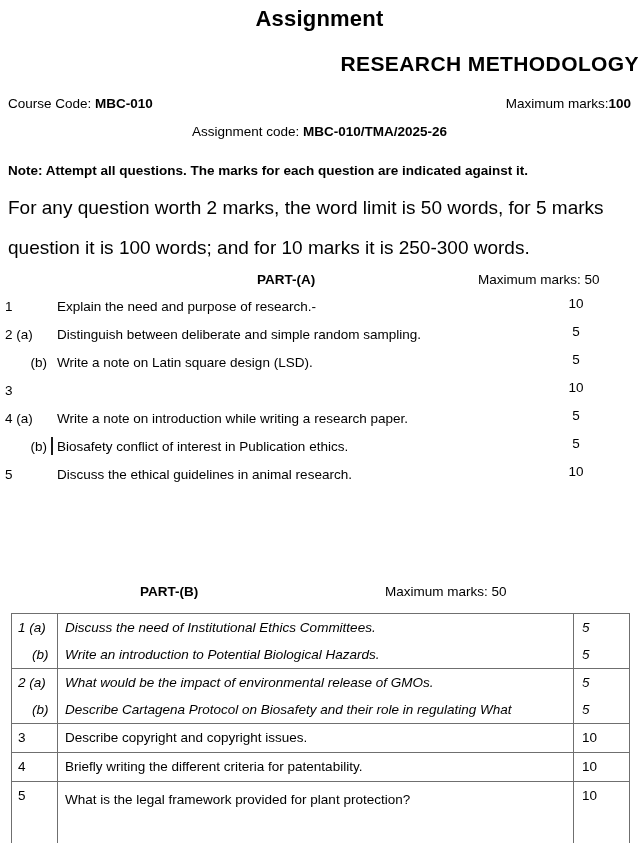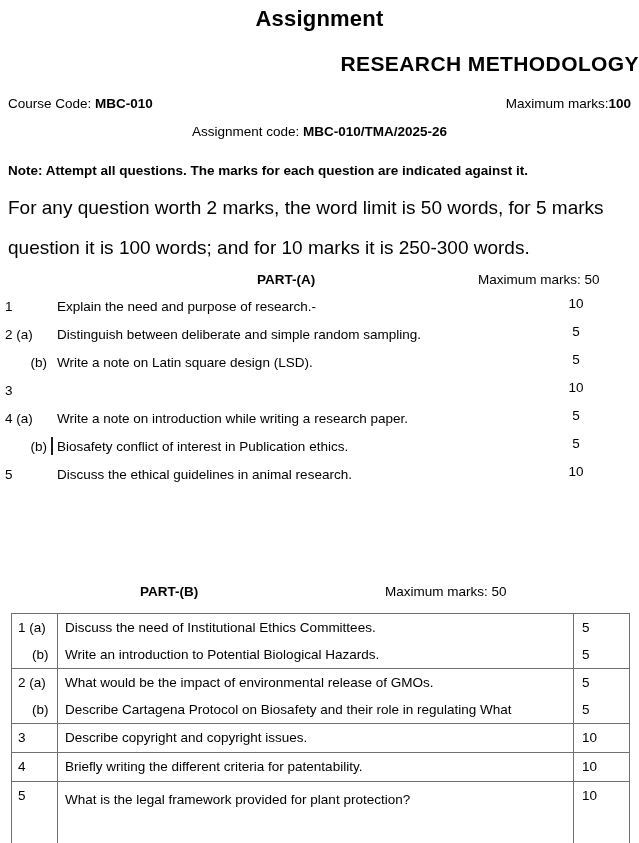--- a/index.html
+++ b/index.html
@@ -170,20 +170,21 @@
     vertical-align: top;
   }
   .qb-table .col-num   { width: 46px; }
   .qb-table .col-marks { width: 56px; }
   .sub-line {
     height: 27px;
     line-height: 27px;
     padding-left: 7px;
     white-space: nowrap;
     overflow: hidden;
+    font-style: italic;
   }
   .sub-line.num { padding-left: 0; text-align: left; padding-left: 6px; }
   .sub-line.num.indent { text-align: left; padding-left: 20px; }
   .sub-line.marks { padding-left: 8px; }
 
   .single-line {
     height: 28px;
     line-height: 28px;
     padding-left: 7px;
     white-space: nowrap;

